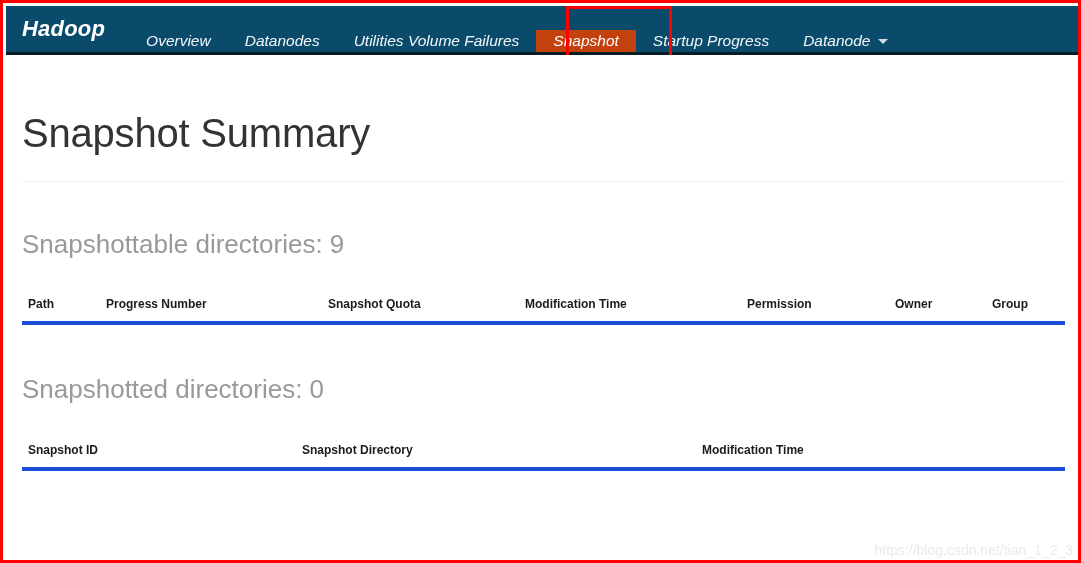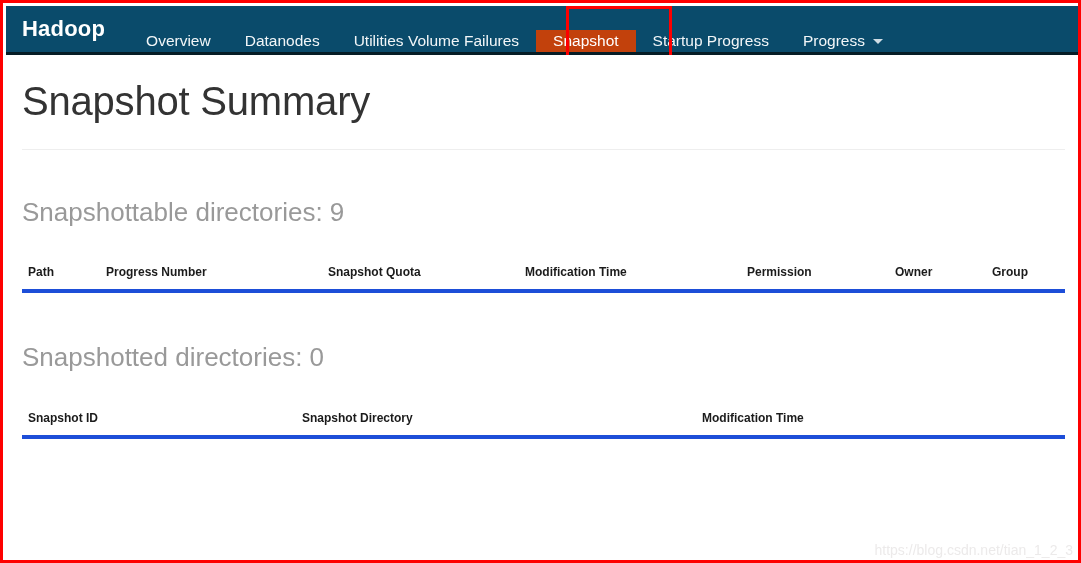--- a/index.html
+++ b/index.html
@@ -38,20 +38,21 @@
     background: #0a4b6b;
     border-bottom: 3px solid #061d26;
     box-sizing: border-box;
     white-space: nowrap;
   }
   .nav-inner {
     position: relative;
     height: 100%;
     display: flex;
     align-items: stretch;
+    font-style: italic;
   }
   .brand {
     display: flex;
     align-items: center;
     padding: 0 24px 0 16px;
     color: #ffffff;
     font-size: 22px;
     font-weight: bold;
     letter-spacing: 0.2px;
     line-height: 1;
@@ -104,21 +105,21 @@
     box-sizing: border-box;
     overflow: hidden;
   }
   .container {
     position: relative;
     margin: 0 16px;
   }
 
   .page-title {
     margin: 0;
-    padding-top: 24px;
+    padding-top: 56px;
     color: #333333;
     font-size: 40px;
     font-weight: normal;
     line-height: 1.1;
     letter-spacing: -0.2px;
   }
 
   .rule {
     height: 0;
     border-top: 1px solid #eeeeee;
@@ -203,21 +204,21 @@
 
       <a class="nav-item active">
         <span>Snapshot</span>
       </a>
 
       <a class="nav-item">
         <span>Startup Progress</span>
       </a>
 
       <a class="nav-item">
-        <span>Progress</span>
+        <span>Datanode</span>
         <span class="caret"></span>
       </a>
     </div>
     <div class="tab-highlight"></div>
   </div>
 
   <div class="content">
     <div class="container">
 
       <h1 class="page-title">Snapshot Summary</h1>

